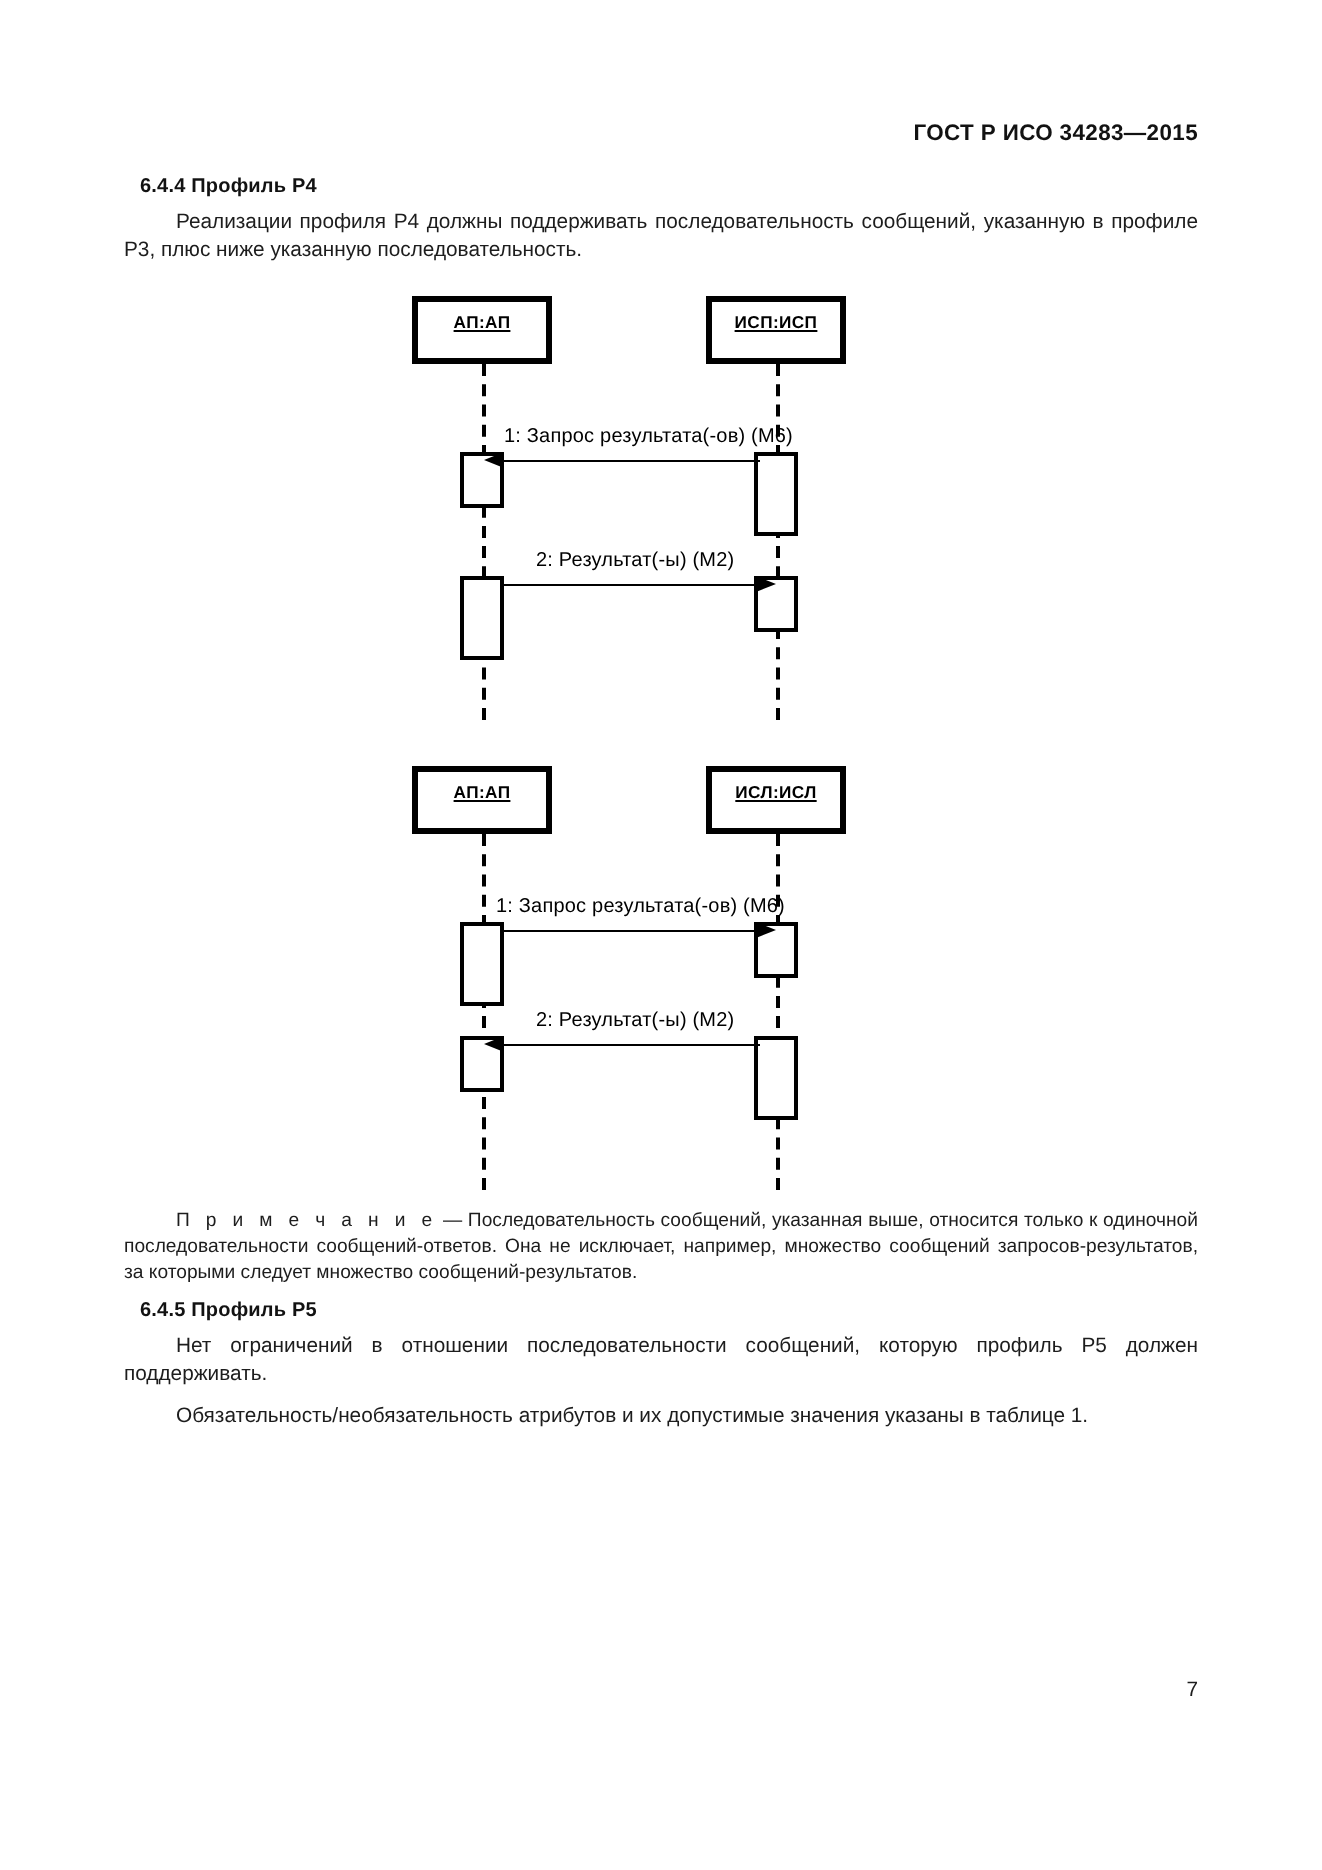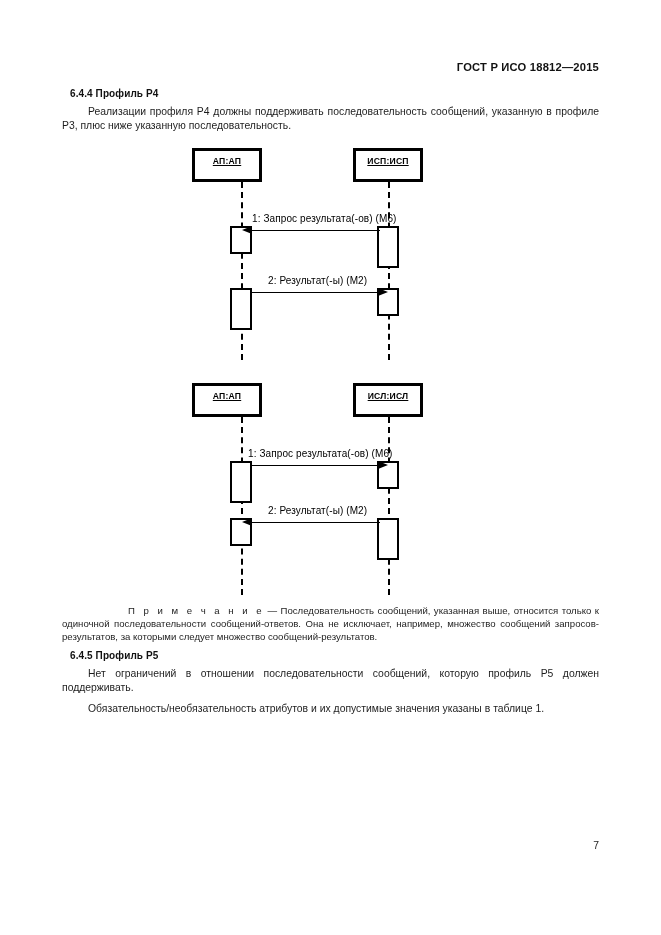--- a/index.html
+++ b/index.html
@@ -63,21 +63,20 @@
   p.note {
     font-size: 9.6px;
     line-height: 13.2px;
     margin: 0;
     text-align: justify;
     text-indent: 26px;
     color: #1d1d1d;
   }
   .note-label {
     letter-spacing: 2.6px;
-    margin-left: 40px;
   }
 
   
   .diagram {
     position: absolute;
     left: 0;
     width: 661px;
   }
   .diagram.first { top: 148px; }
   .diagram.second { top: 383px; }
@@ -101,21 +100,21 @@
   }
   .actor-box .actor-label {
     font-size: 8.6px;
     font-weight: bold;
     text-decoration: underline;
     letter-spacing: 0.2px;
     color: #000;
     line-height: 10px;
     margin-top: -8px;
   }
-  .actor-left  { left: 192px; top: 0; }
+  .actor-left  { left: 206px; top: 0; }
   .actor-right { left: 353px; top: 0; }
 
   
   .lifeline {
     position: absolute;
     top: 34px;
     width: 0;
     height: 178px;
     border-left: 2.5px dashed #000;
   }
@@ -179,21 +178,21 @@
     top: 840px;
     font-size: 10.4px;
     color: #1d1d1d;
   }
 </style>
 </head>
 <body>
 
 <div class="page">
 
-  <div class="page-header">ГОСТ Р ИСО 18812—2015</div>
+  <div class="page-header">ГОСТ Р ИСО 34283—2015</div>
 
   <div class="content">
     <h3 class="clause">6.4.4  Профиль Р4</h3>
     <p class="body-text">Реализации профиля Р4 должны поддерживать последовательность сообщений, указанную в профиле Р3, плюс ниже указанную последовательность.</p>
   </div>
 
   <div class="diagram first">
     <div class="seq">
       <div class="actor-box actor-left">
         <span class="actor-label">АП:АП</span>

